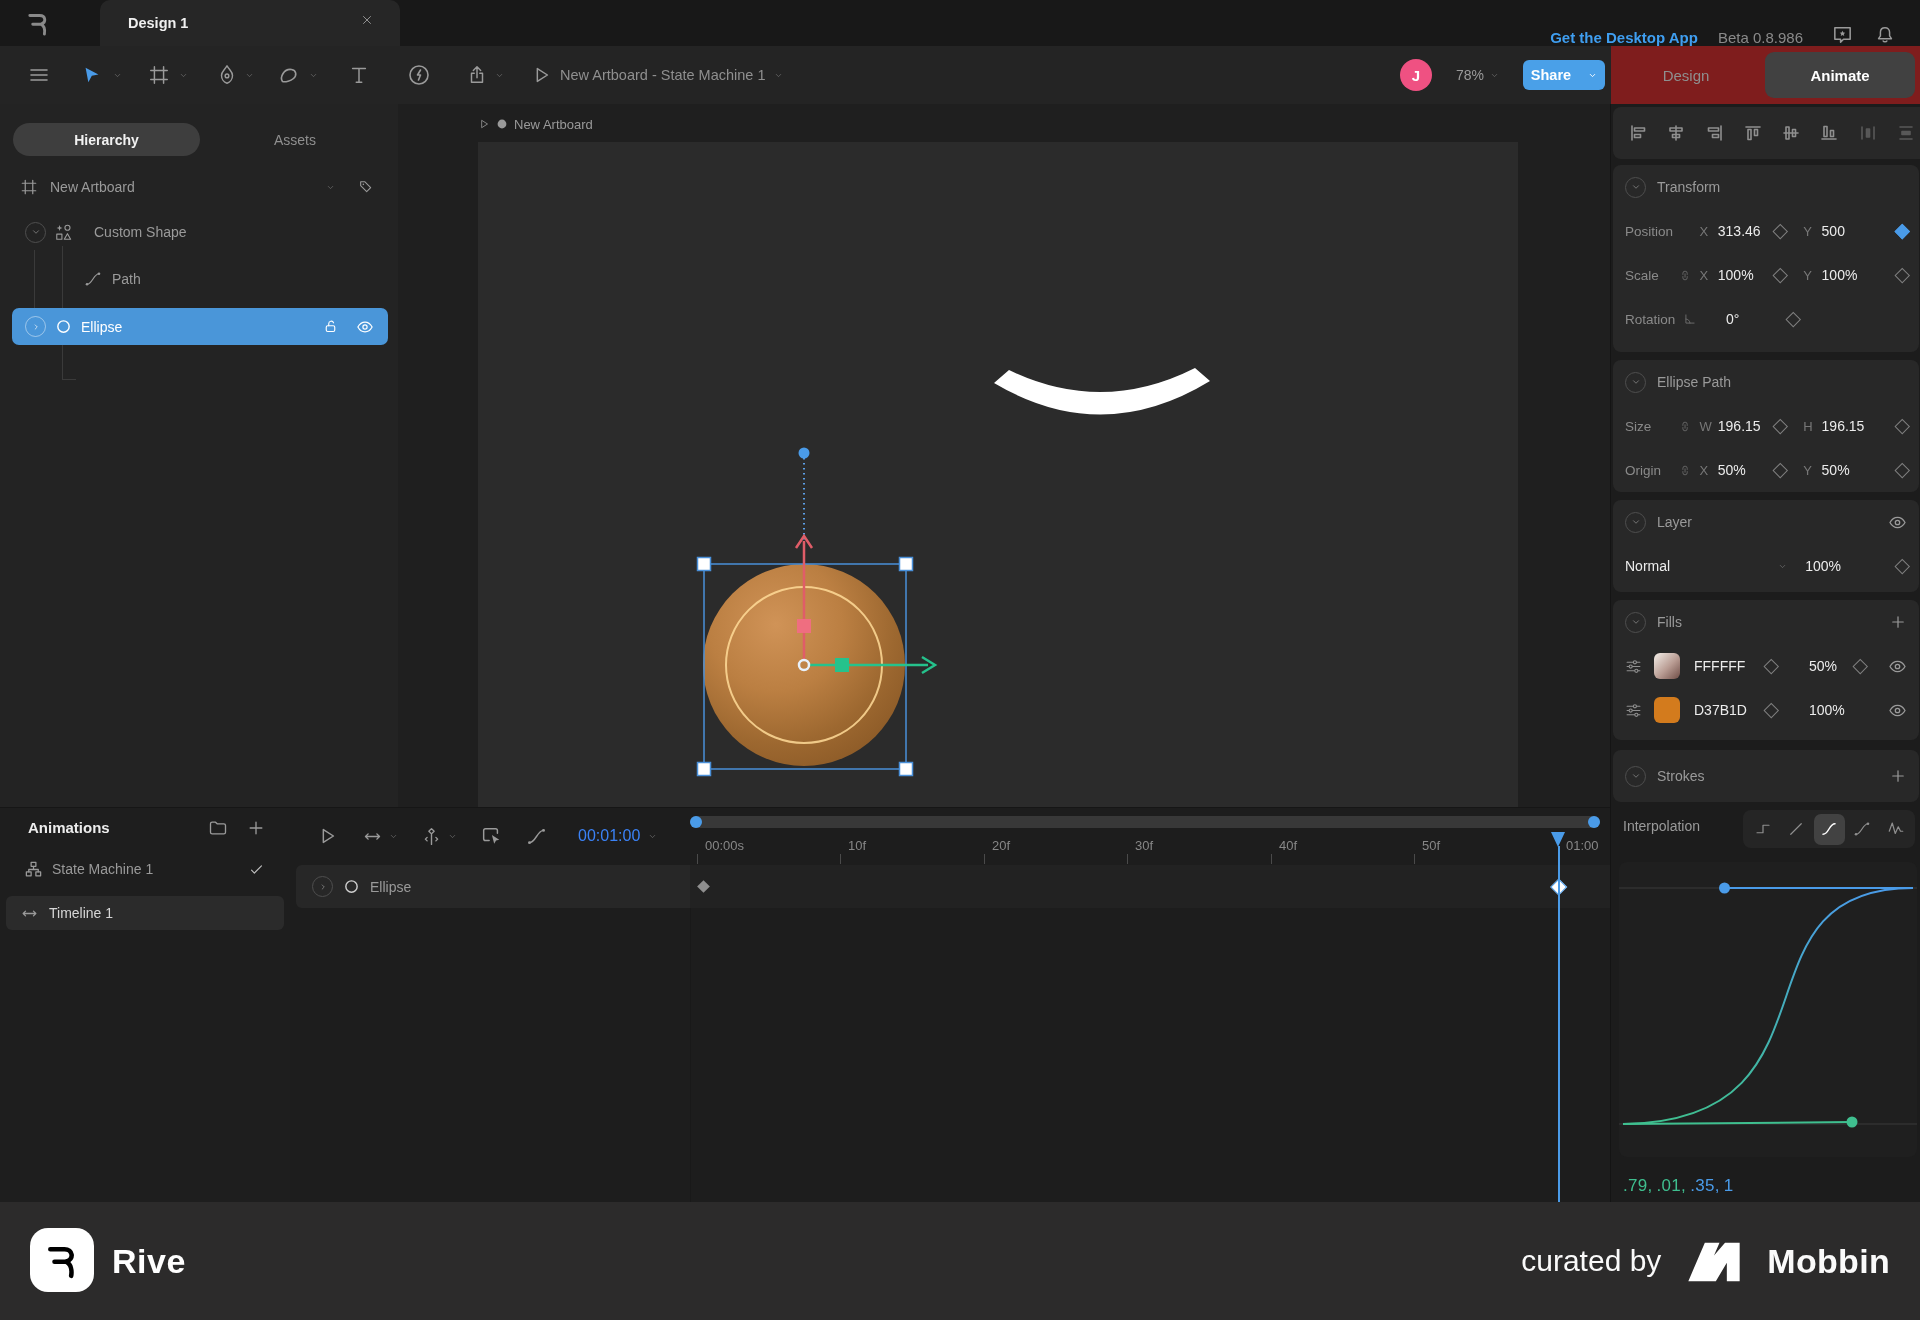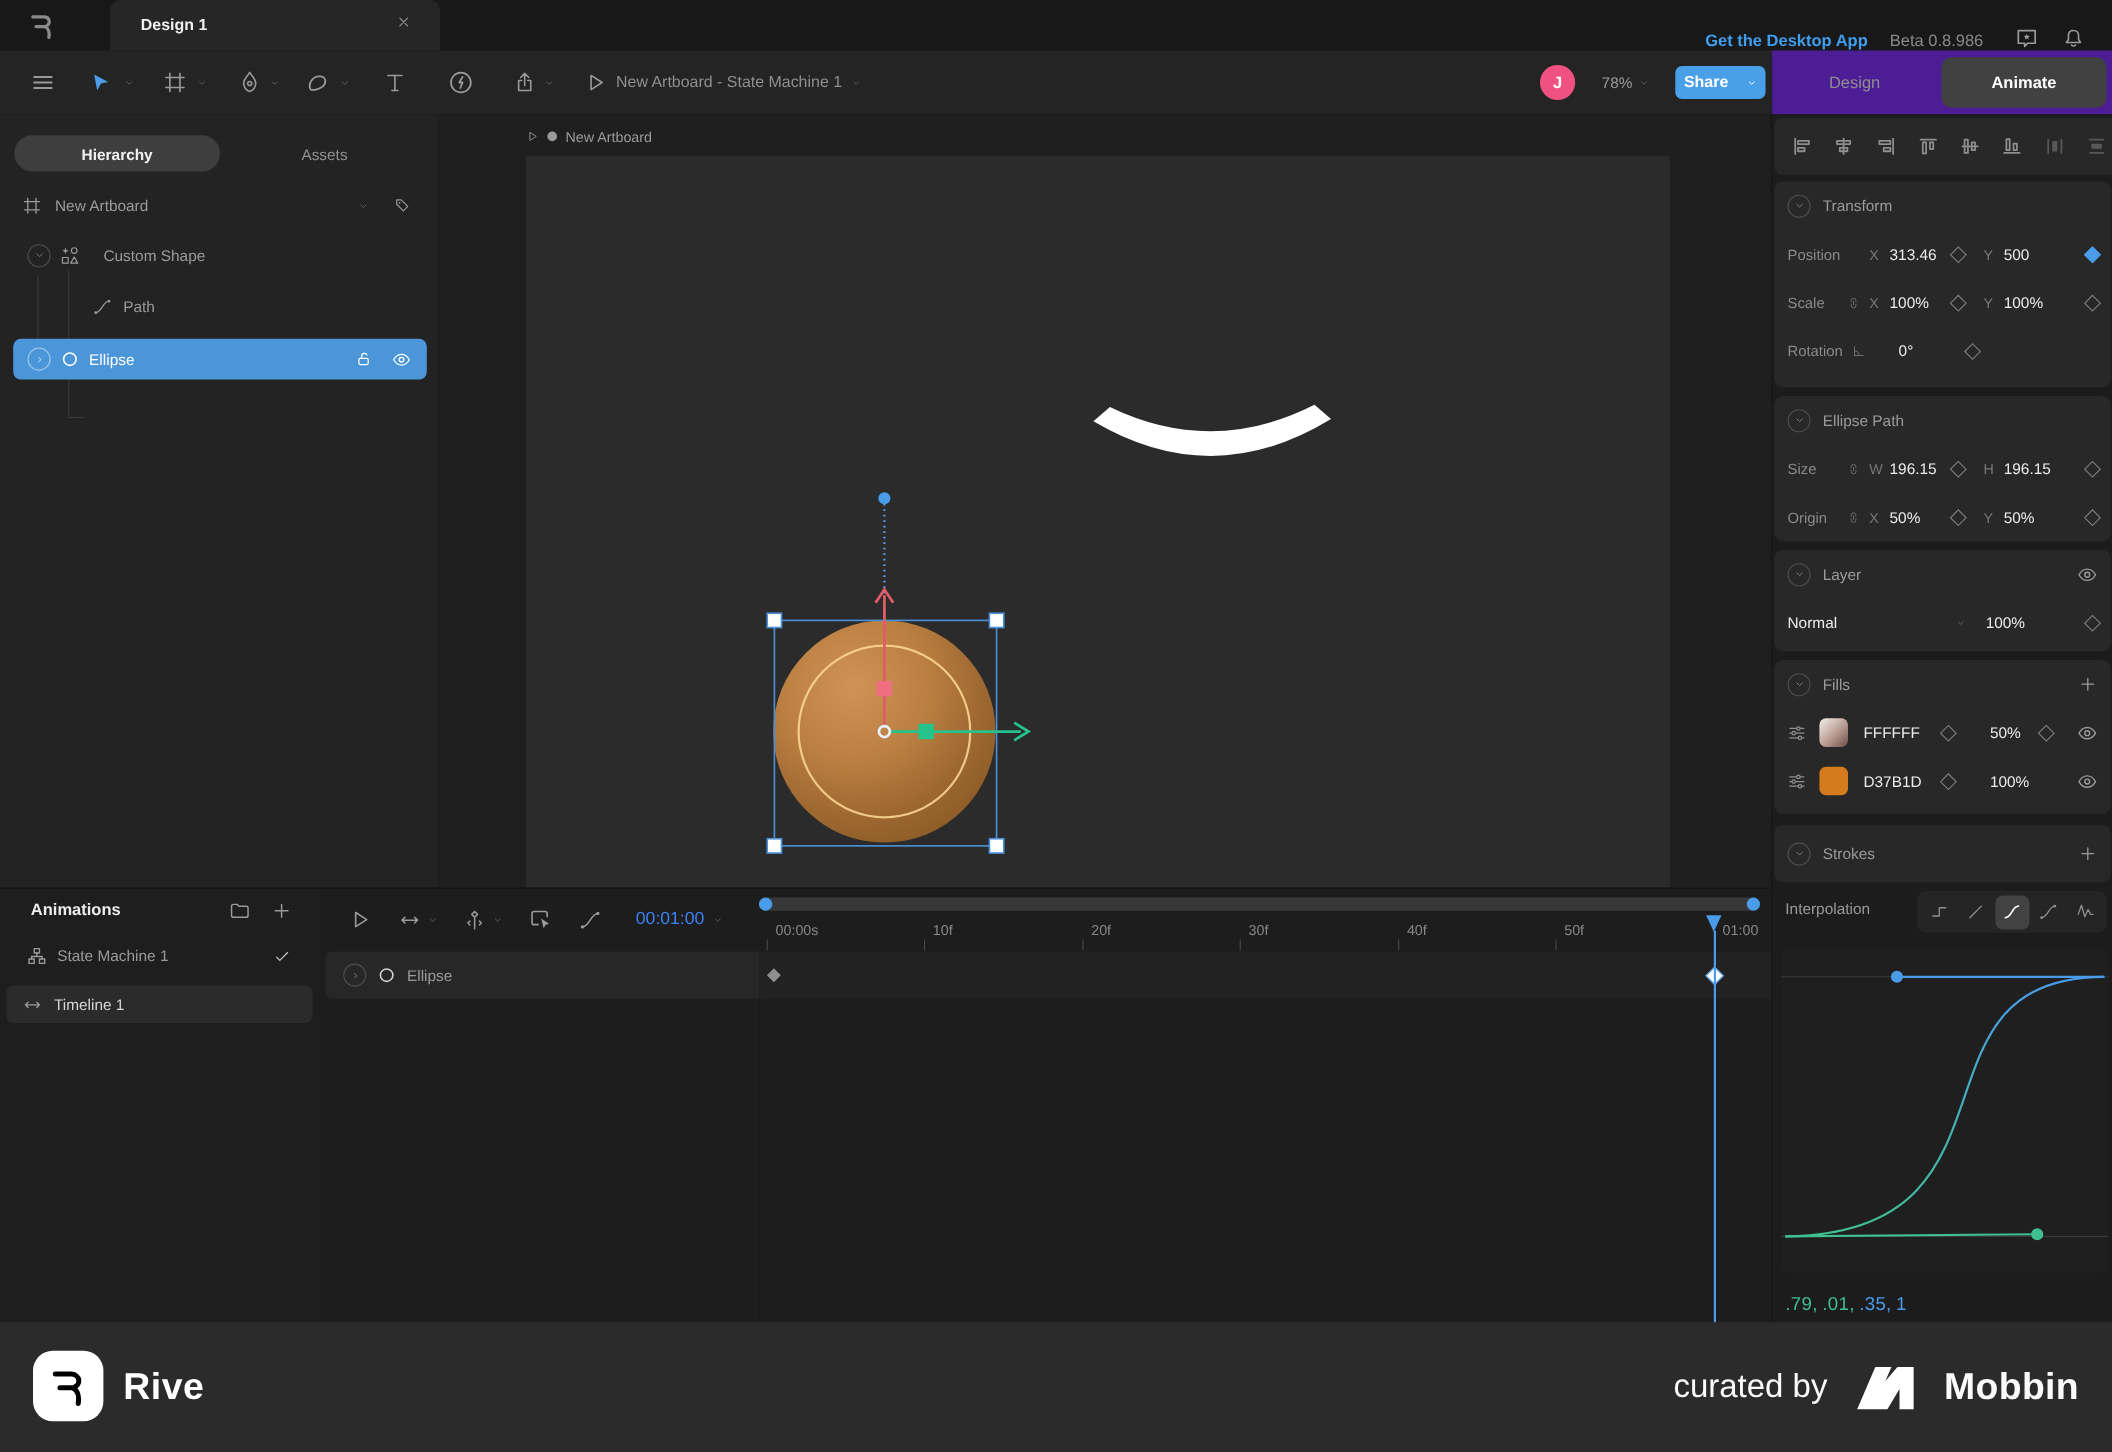--- a/index.html
+++ b/index.html
@@ -12,21 +12,21 @@
   #tab{position:absolute;left:100px;top:0;width:300px;height:46px;background:#262626;border-radius:10px 10px 0 0;display:flex;align-items:center;}
   #tab .title{margin-left:28px;font-size:14.5px;color:#f0f0f0;font-weight:600;}
   #tab .close{position:absolute;right:26px;top:13px;color:#9a9a9a;cursor:pointer;}
   #topbar-right{position:absolute;right:24px;top:0;height:46px;display:flex;align-items:flex-end;gap:20px;}
   .link-blue{color:#3f9ef0;font-weight:600;font-size:15px;}
   .beta{color:#8a8a8a;font-size:15px;}
   
   #toolbar{position:absolute;left:0;top:46px;width:1920px;height:58px;background:#242424;border-bottom:1px solid #151515;}
   .tbtn{position:absolute;top:0;height:58px;display:flex;align-items:center;justify-content:center;color:#9a9a9a;cursor:pointer;}
   .chev9{width:9px;height:9px;color:#7a7a7a;}
-  #segwrap{position:absolute;left:1611px;top:0;width:309px;height:58px;background:#4c1d95;display:flex;align-items:center;}
+  #segwrap{position:absolute;left:1611px;top:0;width:309px;height:58px;background:#7f1d1d;display:flex;align-items:center;}
   #seg-design{width:150px;text-align:center;color:#8f8f8f;font-size:15px;cursor:pointer;}
   #seg-animate{position:absolute;left:154px;top:6px;width:150px;height:46px;background:#414141;border-radius:9px;display:flex;align-items:center;justify-content:center;color:#fff;font-size:15px;font-weight:600;cursor:pointer;}
   #share-btn{position:absolute;left:1523px;top:14px;width:82px;height:30px;background:#4aa0e8;border-radius:6px;display:flex;align-items:center;justify-content:center;gap:17px;color:#fff;font-size:14.5px;font-weight:600;cursor:pointer;}
   #avatar{position:absolute;left:1400px;top:13px;width:32px;height:32px;border-radius:50%;background:#ef5182;display:flex;align-items:center;justify-content:center;color:#fff;font-weight:700;font-size:15px;cursor:pointer;}
   
   #left-panel{position:absolute;left:0;top:104px;width:398px;height:703px;background:#232323;border-right:1px solid #161616;}
   #tab-pill{position:absolute;left:13px;top:19px;width:187px;height:33px;background:#3e3e3e;border-radius:17px;display:flex;align-items:center;justify-content:center;color:#f2f2f2;font-weight:600;cursor:pointer;}
   #tab-assets{position:absolute;left:200px;top:19px;width:190px;height:33px;display:flex;align-items:center;justify-content:center;color:#8f8f8f;cursor:pointer;}
   .trow{position:absolute;height:34px;display:flex;align-items:center;color:#9a9a9a;cursor:pointer;}
   .cc{width:19px;height:19px;border:1.2px solid #4e4e4e;border-radius:50%;display:flex;align-items:center;justify-content:center;color:#9a9a9a;flex:none;}

